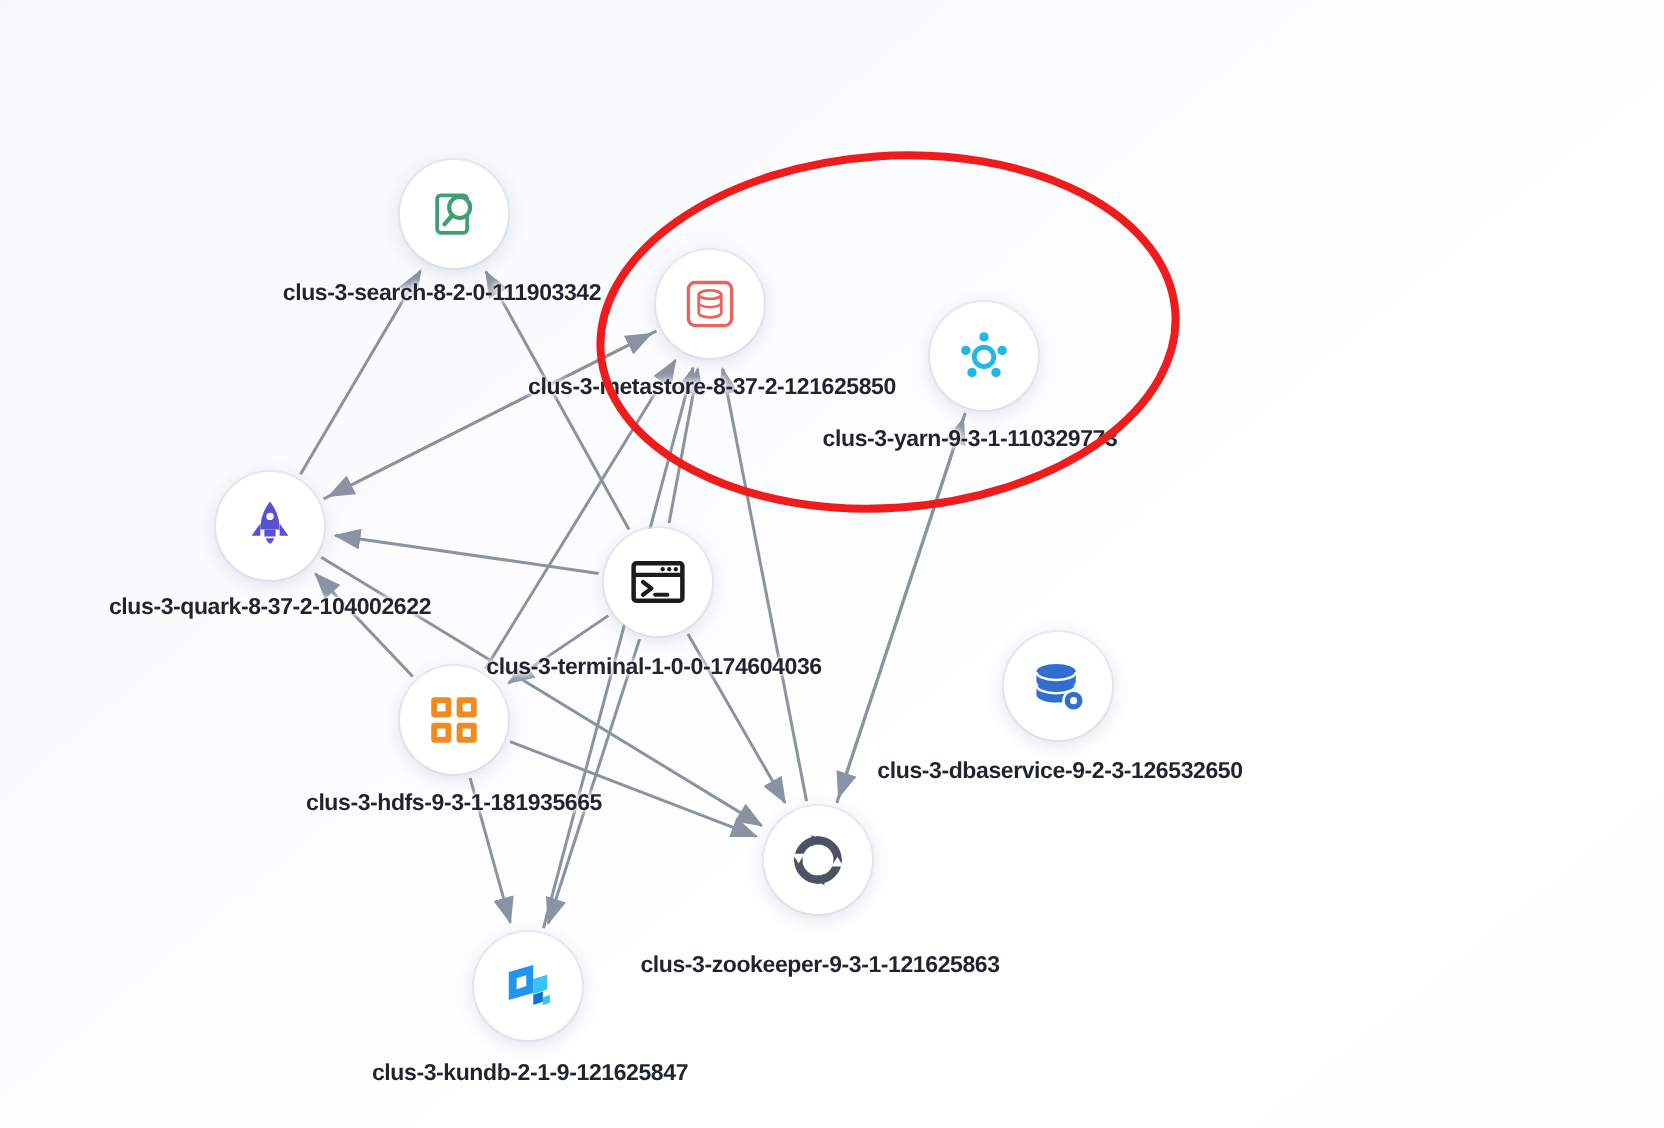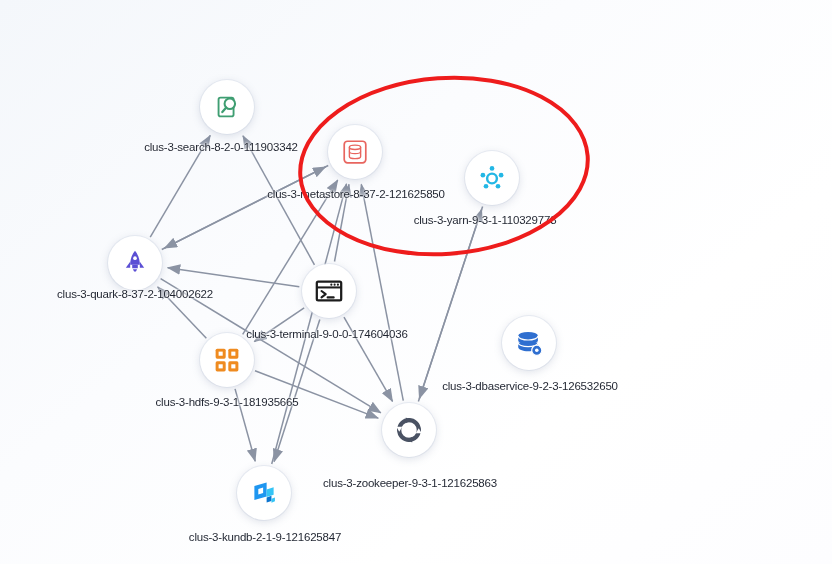--- a/index.html
+++ b/index.html
@@ -37,21 +37,21 @@
     display: flex;
     align-items: center;
     justify-content: center;
     z-index: 20;
   }
   .node svg { display: block; }
   .node-label {
     position: absolute;
     z-index: 30;
     font-size: 11.5px;
-    font-weight: normal;
+    font-weight: bold;
     color: #1f2430;
     white-space: nowrap;
     letter-spacing: -0.2px;
     transform: translateX(-50%);
     text-shadow: 0 0 2px #fff, 0 0 3px #fff, 0 0 4px #fff;
   }
 </style>
 </head>
 <body>
 
@@ -117,33 +117,33 @@
       <div class="node" style="left: 135px; top: 263px;">
   <svg width="28" height="28" viewBox="0 0 32 32">
     <path d="M16 2 C20 7 21.5 12.5 21.5 18 H10.5 C10.5 12.5 12 7 16 2 Z" fill="#5b4fd4"></path>
     <path d="M10.5 14.5 L5.5 21.5 L10.5 21.5 Z" fill="#5b4fd4"></path>
     <path d="M21.5 14.5 L26.5 21.5 L21.5 21.5 Z" fill="#5b4fd4"></path>
     <rect x="12.8" y="18" width="6.4" height="4" fill="#5b4fd4"></rect>
     <circle cx="16" cy="10.5" r="2.1" fill="#ffffff"></circle>
     <path d="M13.6 23 Q16 29 18.4 23 Z" fill="#5b4fd4"></path>
   </svg>
 </div>
-      <div class="node-label" style="left: 135px; top: 288px;">clus-3-quark-8-37-2-104002622</div>
+      <div class="node-label" style="left: 135px; top: 298px;">clus-3-quark-8-37-2-104002622</div>
       <div class="node" style="left: 329px; top: 291px;">
   <svg width="30" height="30" viewBox="0 0 32 32">
     <rect x="3" y="6" width="26" height="20" rx="1.5" fill="#ffffff" stroke="#1c1c1c" stroke-width="2.4"></rect>
     <path d="M3 12.2 H29" stroke="#1c1c1c" stroke-width="2.2"></path>
     <circle cx="18.5" cy="9.2" r="1.15" fill="#1c1c1c"></circle>
     <circle cx="22" cy="9.2" r="1.15" fill="#1c1c1c"></circle>
     <circle cx="25.5" cy="9.2" r="1.15" fill="#1c1c1c"></circle>
     <path d="M8 16 L12.5 19.4 L8 22.8" fill="none" stroke="#1c1c1c" stroke-width="2.2" stroke-linejoin="round" stroke-linecap="round"></path>
     <path d="M14.5 22.8 H21" stroke="#1c1c1c" stroke-width="2.2" stroke-linecap="round"></path>
   </svg>
 </div>
-      <div class="node-label" style="left: 327px; top: 328px;">clus-3-terminal-9-0-0-174604036</div>
+      <div class="node-label" style="left: 327px; top: 328px;">clus-3-terminal-1-0-0-174604036</div>
       <div class="node" style="left: 227px; top: 360px;">
   <svg width="28" height="28" viewBox="0 0 32 32">
     <rect x="3" y="3" width="11.5" height="11.5" rx="1.8" fill="#ef8b20"></rect>
     <rect x="6.4" y="6.4" width="4.7" height="4.7" fill="#ffffff"></rect>
     <rect x="17.5" y="3" width="11.5" height="11.5" rx="1.8" fill="#ef8b20"></rect>
     <rect x="20.9" y="6.4" width="4.7" height="4.7" fill="#ffffff"></rect>
     <rect x="3" y="17.5" width="11.5" height="11.5" rx="1.8" fill="#ef8b20"></rect>
     <rect x="6.4" y="20.9" width="4.7" height="4.7" fill="#ffffff"></rect>
     <rect x="17.5" y="17.5" width="11.5" height="11.5" rx="1.8" fill="#ef8b20"></rect>
     <rect x="20.9" y="20.9" width="4.7" height="4.7" fill="#ffffff"></rect>

